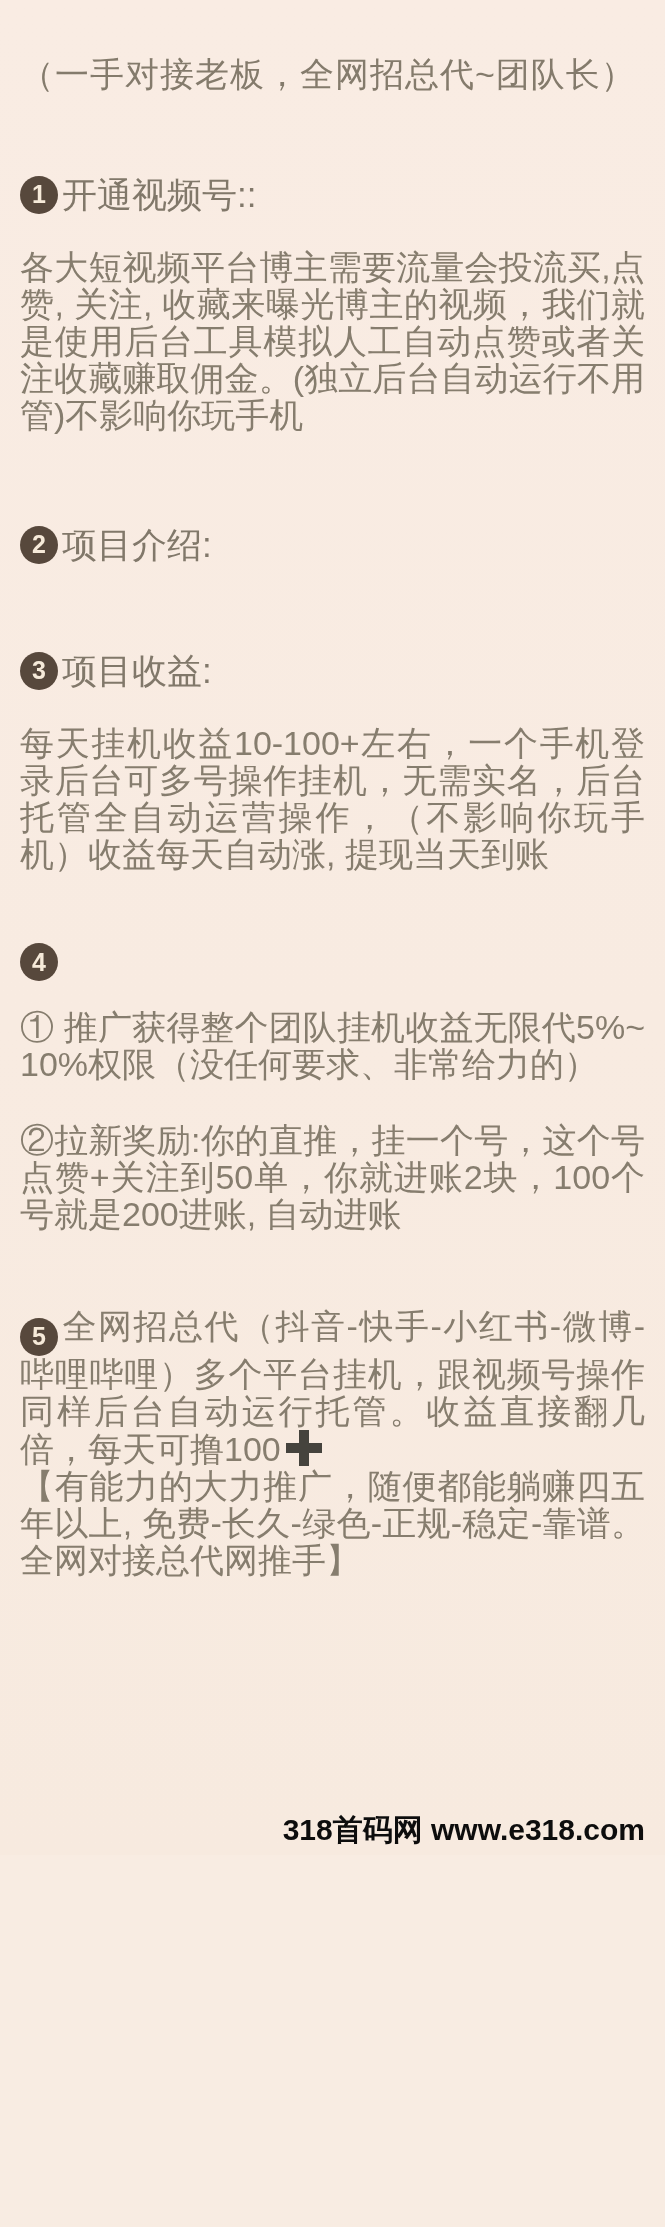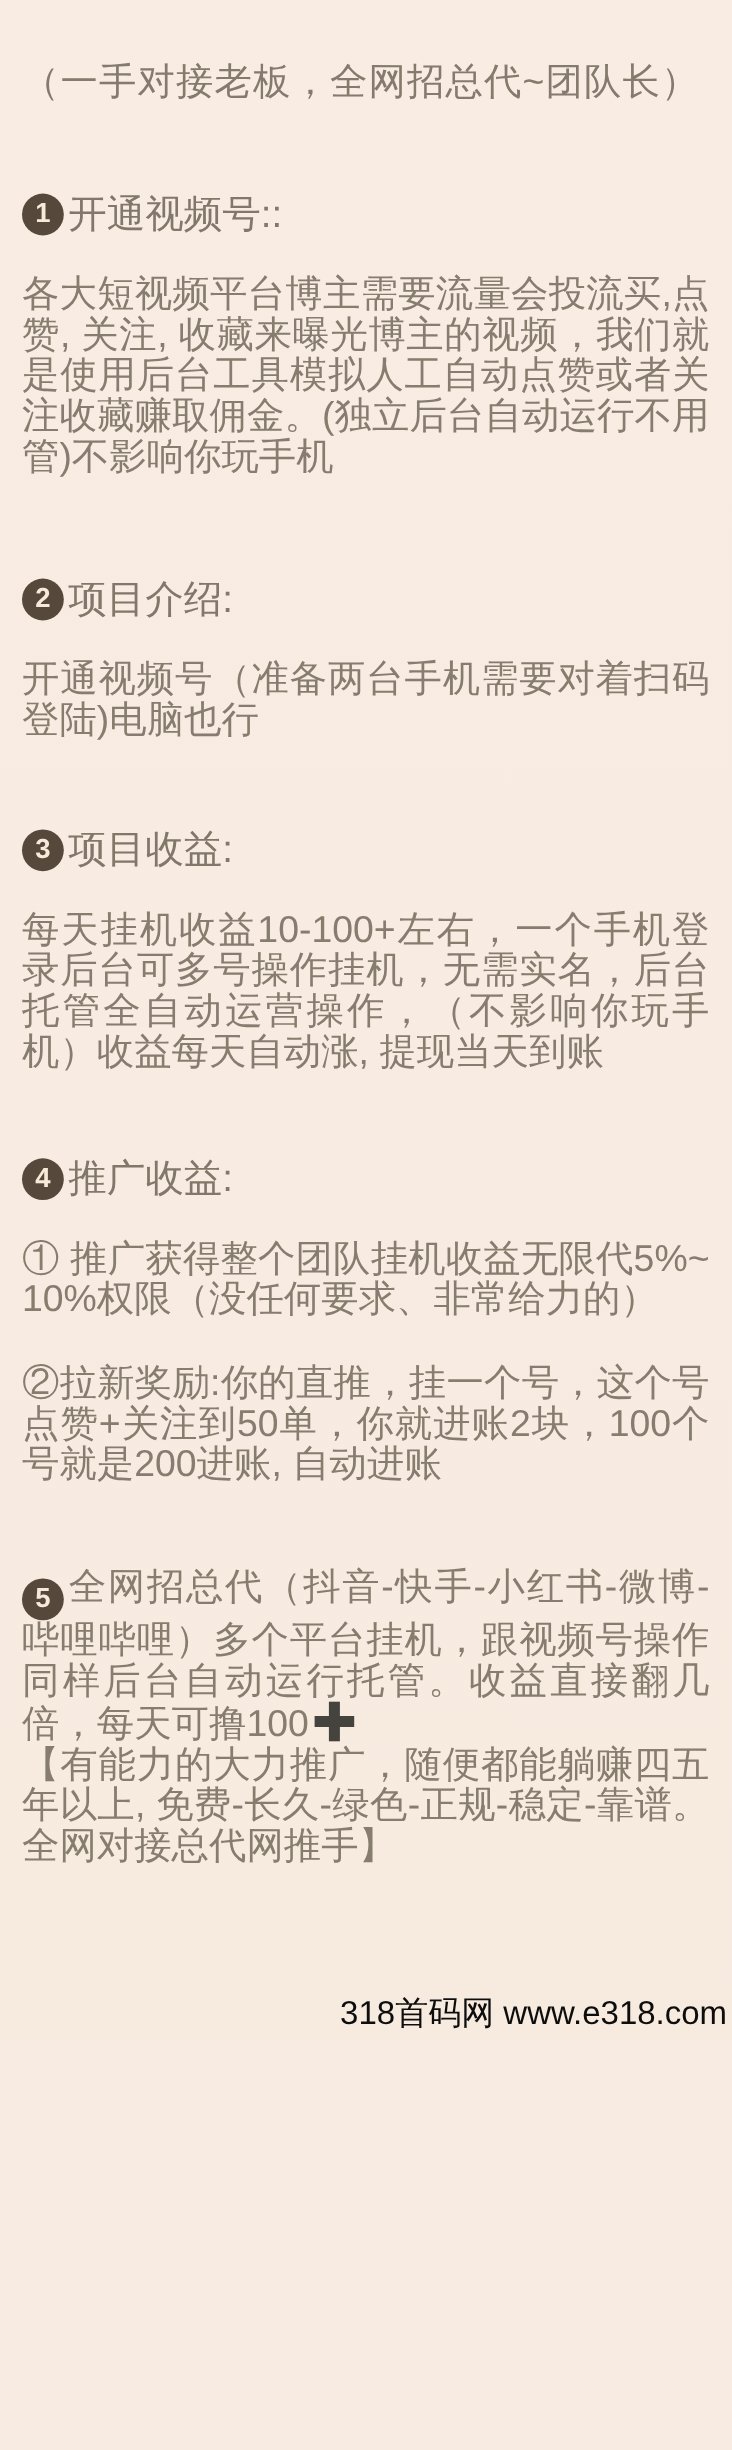--- a/index.html
+++ b/index.html
@@ -86,24 +86,24 @@
   .plus-icon::after {
     content: "";
     position: absolute;
     top: 0; bottom: 0; left: 50%;
     width: 10px;
     margin-left: -5px;
     background: #45433d;
   }
   .watermark {
     position: absolute;
-    right: 4px;
+    right: 20px;
     bottom: 4px;
     font-size: 30px;
-    font-weight: normal;
+    font-weight: bold;
     color: #0d0d0d;
     letter-spacing: 0px;
   }
 </style>
 </head>
 <body>
 
 <div class="page">
 
   <div class="title">（一手对接老板，全网招总代~团队长）</div>
@@ -114,35 +114,33 @@
       <span>开通视频号::</span>
     </div>
     <p class="para">各大短视频平台博主需要流量会投流买,点赞, 关注, 收藏来曝光博主的视频，我们就是使用后台工具模拟人工自动点赞或者关注收藏赚取佣金。(独立后台自动运行不用管)不影响你玩手机</p>
   </section>
 
   <section id="section-2">
     <div class="section-heading">
       <span class="badge">2</span>
       <span>项目介绍:</span>
     </div>
-    <p class="para">开通视频号（准备两台手机需要对着扫码登陆)电脑也行</p>
   </section>
 
   <section id="section-3">
     <div class="section-heading">
       <span class="badge">3</span>
       <span>项目收益:</span>
     </div>
     <p class="para">每天挂机收益10-100+左右，一个手机登录后台可多号操作挂机，无需实名，后台托管全自动运营操作，（不影响你玩手机）收益每天自动涨, 提现当天到账</p>
   </section>
 
   <section id="section-4">
     <div class="section-heading">
       <span class="badge">4</span>
-      <span>推广收益:</span>
     </div>
     <p class="para">① 推广获得整个团队挂机收益无限代5%~10%权限（没任何要求、非常给力的）</p>
     <p class="para">②拉新奖励:你的直推，挂一个号，这个号点赞+关注到50单，你就进账2块，100个号就是200进账, 自动进账</p>
   </section>
 
   <section id="section-5">
     <p class="para">
       <span class="badge">5</span><span>全网招总代（抖音-快手-小红书-微博-哔哩哔哩）多个平台挂机，跟视频号操作同样后台自动运行托管。收益直接翻几倍，每天可撸100</span><span class="plus-icon" aria-label="＋"></span>
     </p>
   </section>

